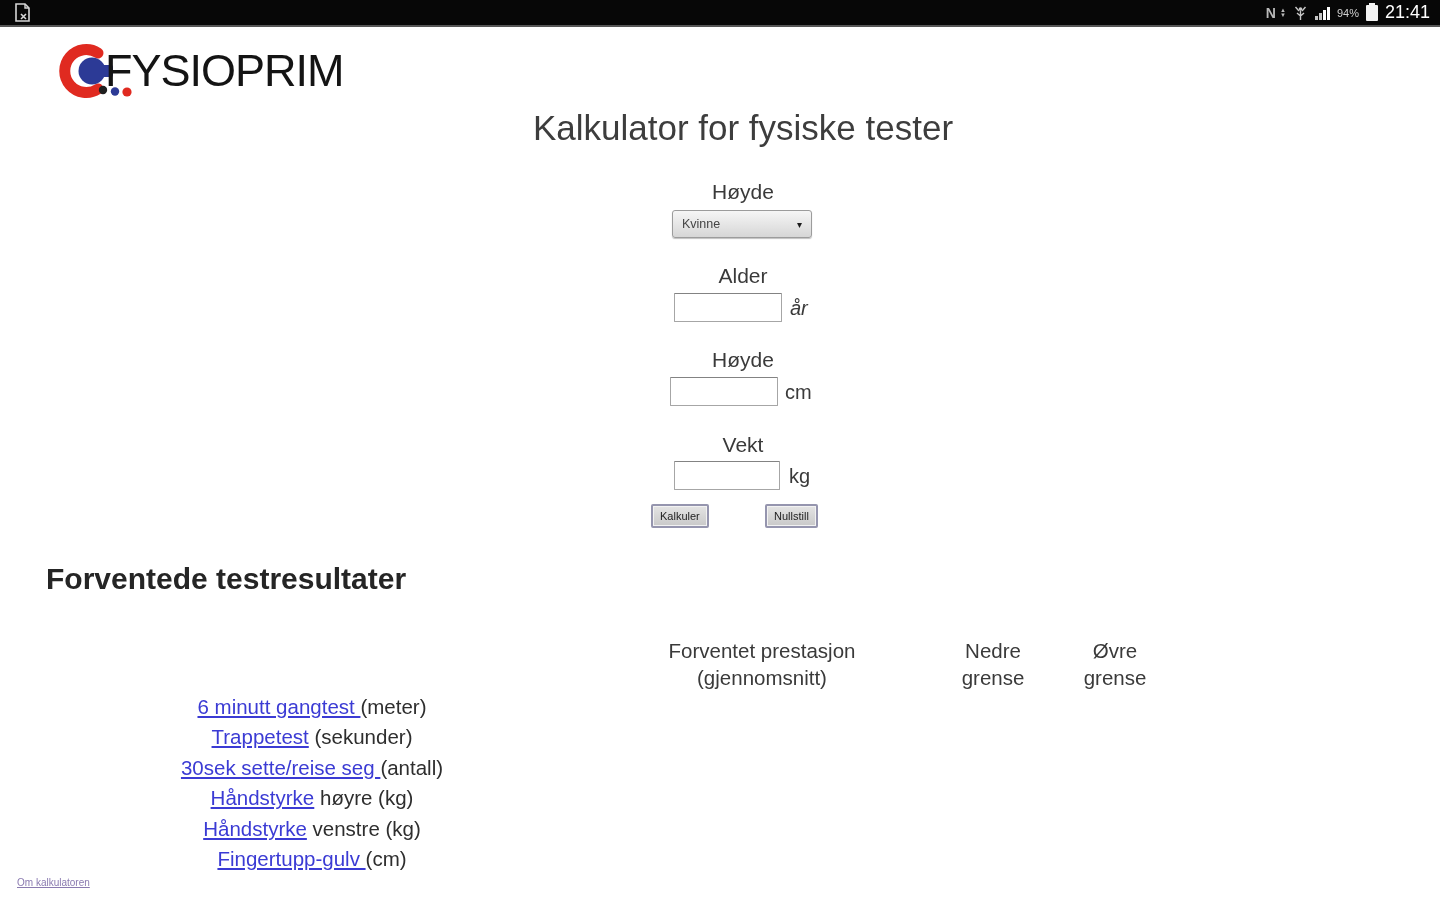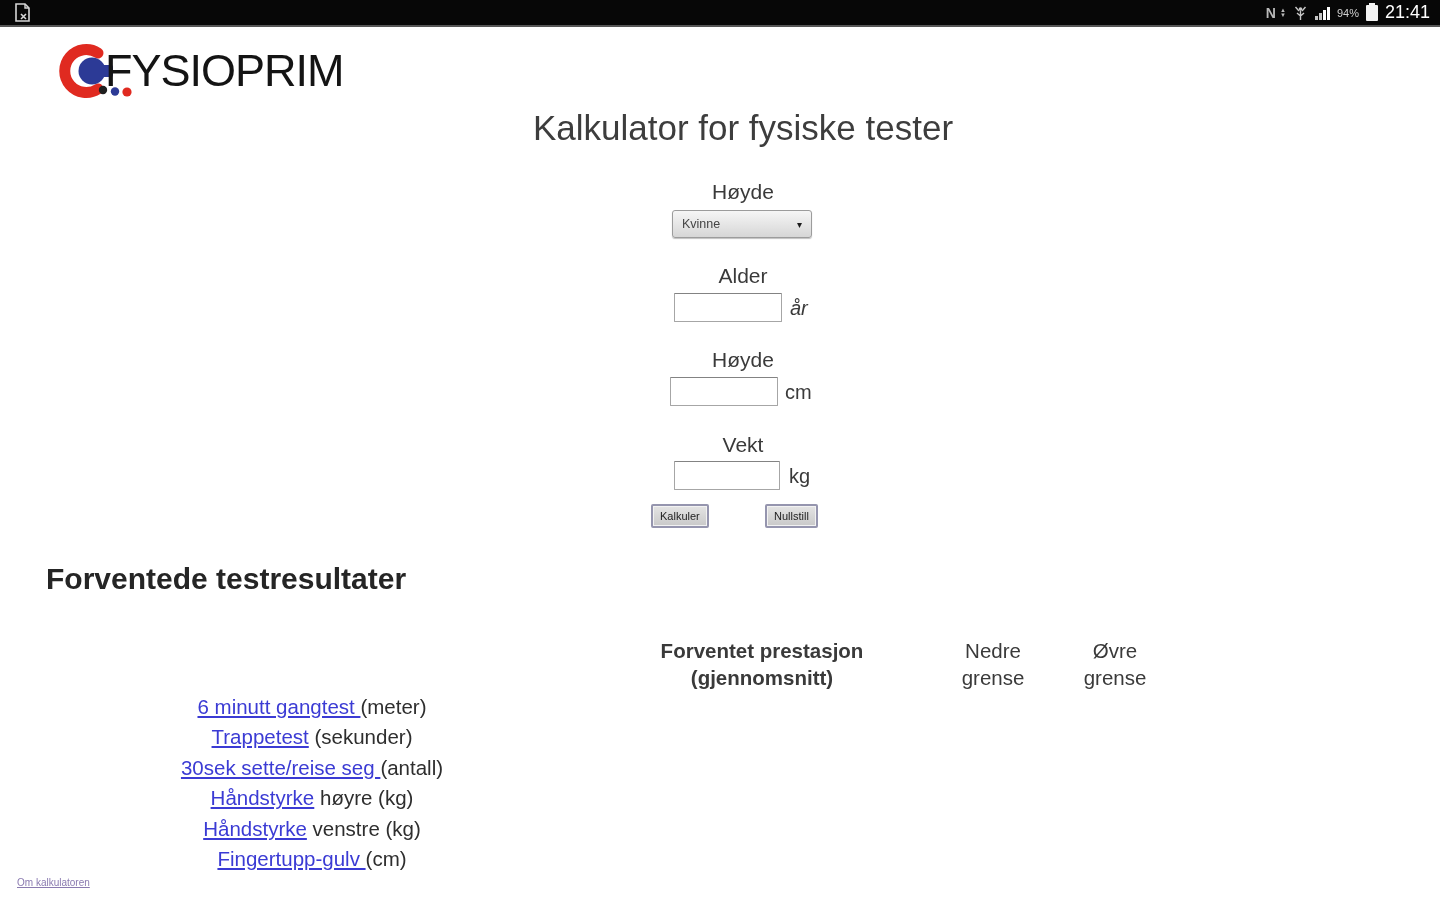--- a/index.html
+++ b/index.html
@@ -74,21 +74,21 @@
     font-family:"Liberation Sans", sans-serif;
     font-size:11px; color:#1e1e1e; padding:0 7px; cursor:pointer;
   }
 
   
   .col-head{
     position:absolute; top:637px; text-align:center;
     font-size:20.5px; line-height:27px; color:#3a3a3a;
   }
   .col-head span{ display:block; }
-  #col1{ left:622px; width:280px;font-weight:bold; }
+  #col1{ left:622px; width:280px; }
   #col2{ left:947px; width:92px; }
   #col3{ left:1068px; width:94px; }
 
   .tests{
     position:absolute; left:88px; top:692px; width:448px; text-align:center;
   }
   .test-row{ font-size:20.5px; line-height:30.4px; color:#2e2e2e; white-space:nowrap; }
   .test-row a{ color:#3b3bd4; text-decoration:underline; cursor:pointer; }
 
   .about-link{

